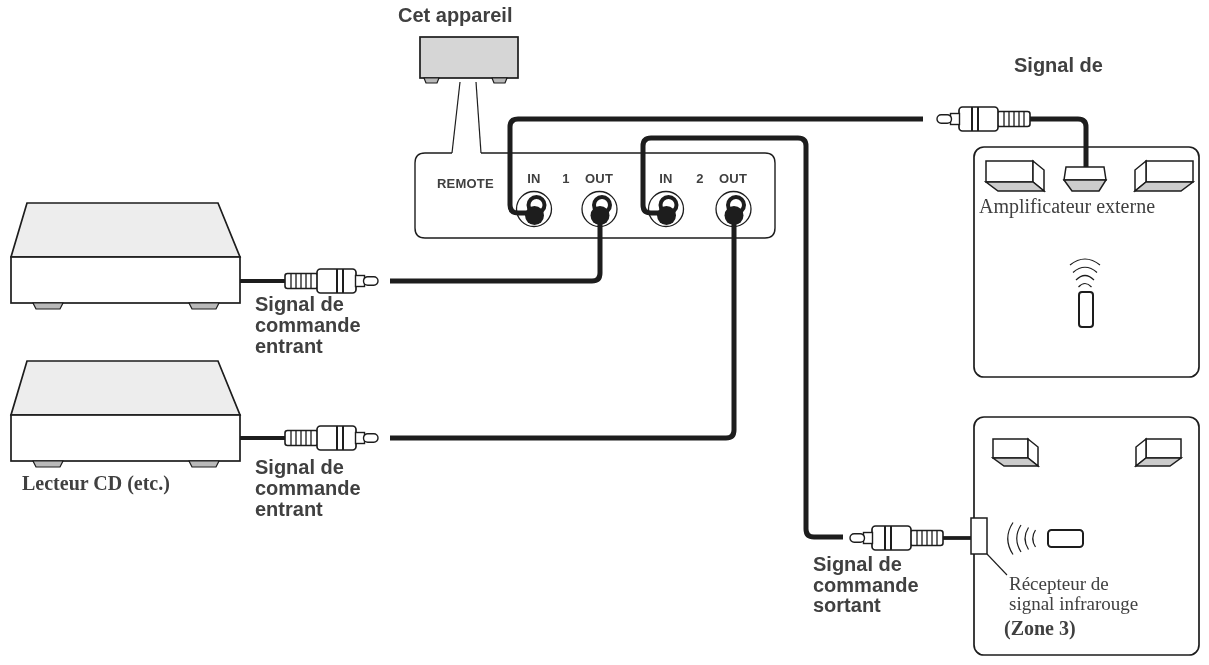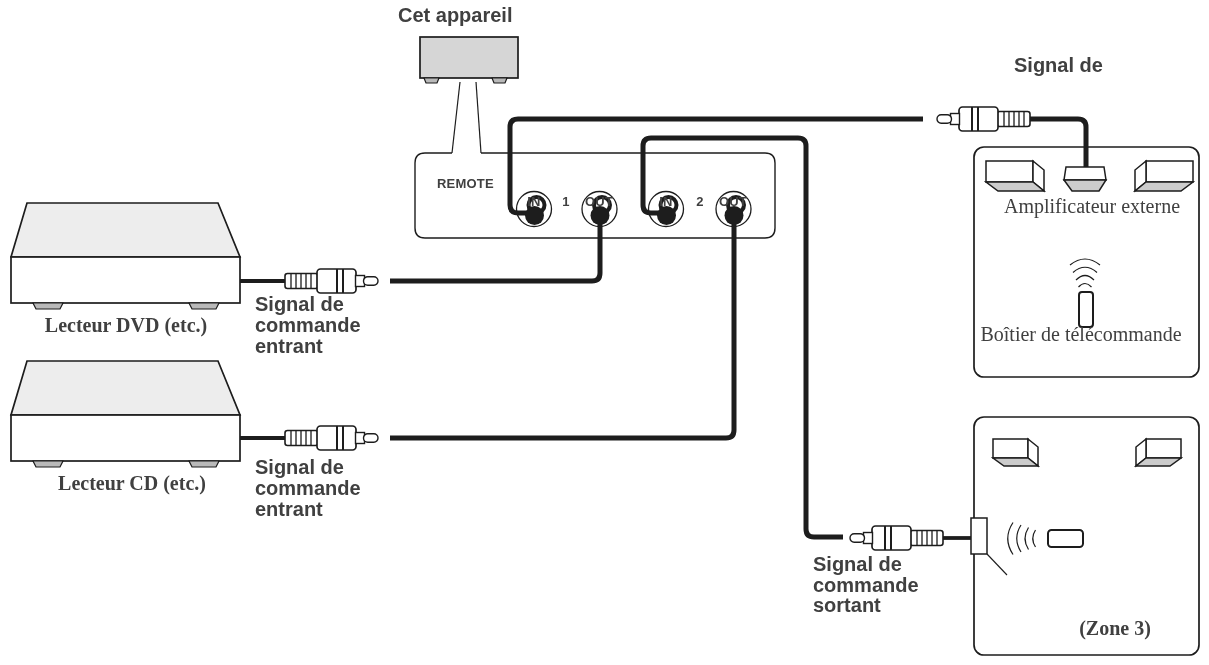--- a/index.html
+++ b/index.html
@@ -7,22 +7,22 @@
          font-family:"Liberation Sans",sans-serif;}
   .stage svg{position:absolute;left:0;top:0;}
   .t{position:absolute;color:#404040;white-space:nowrap;}
   .lbl{font:700 20px/21px "Liberation Sans",sans-serif;}
   .lbl-tight{font:700 20px/18px "Liberation Sans",sans-serif;}
   .lbl3{font:700 20px/20.5px "Liberation Sans",sans-serif;}
   .panel-lbl{font:700 13px/14px "Liberation Sans",sans-serif;letter-spacing:.2px;}
   .serif20{font:400 20px/22px "Liberation Serif",serif;}
   .serif16{font:400 16px/19px "Liberation Serif",serif;}
   .serif19{font:400 19px/20px "Liberation Serif",serif;}
-  .ctr{text-align:center;font-family:Liberation Serif, serif;}
-  .jacklbl{position:absolute;top:0;transform:translateX(-50%);margin-top:23px;}
+  .ctr{font-family:Liberation Serif, serif;}
+  .jacklbl{position:absolute;top:0;transform:translateX(-50%);}
 </style>
 </head>
 <body>
 
 <div class="stage">
 
 <svg width="1209" height="665" viewBox="0 0 1209 665">
   <defs>
 
     <g id="plug">
@@ -145,38 +145,40 @@
 <div class="t panel-lbl" style="left:413px;top:177px;margin-left:24px;">REMOTE</div>
 <div class="t panel-lbl" style="left:0;top:172px;width:1209px;height:16px;">
   <span class="jacklbl" style="left:534px;">IN</span>
   <span class="jacklbl" style="left:566px;">1</span>
   <span class="jacklbl" style="left:599px;">OUT</span>
   <span class="jacklbl" style="left:666px;">IN</span>
   <span class="jacklbl" style="left:700px;">2</span>
   <span class="jacklbl" style="left:733px;">OUT</span>
 </div>
 
-<div class="t lbl ctr" style="left:16px;top:315px;width:220px;">Lecteur DVD (etc.)</div>
 <div class="t lbl" style="left:255px;top:294px;">
   <div>Signal de</div>
   <div>commande</div>
   <div>entrant</div>
 </div>
 
 <div class="t lbl ctr" style="left:22px;top:473px;width:220px;">Lecteur CD (etc.)</div>
 <div class="t lbl" style="left:255px;top:457px;">
   <div>Signal de</div>
   <div>commande</div>
   <div>entrant</div>
 </div>
 
 <div class="t lbl3" style="left:813px;top:554px;">
   <div>Signal de</div>
   <div>commande</div>
   <div>sortant</div>
 </div>
 
 <div class="t serif20 ctr" style="left:979px;top:195px;width:226px;">Amplificateur externe</div>
-<div class="t serif20 ctr" style="left:968px;top:323px;width:226px;">Boîtier de télécommande</div>
 
+<div class="t serif19" style="left:1009px;top:574px;">
+  <div>Récepteur de</div>
+  <div>signal infrarouge</div>
+</div>
 <div class="t lbl ctr" style="left:974px;top:618px;width:222px;padding-left:30px;">(Zone 3)</div>
 
 </div>
 
 </body></html>

